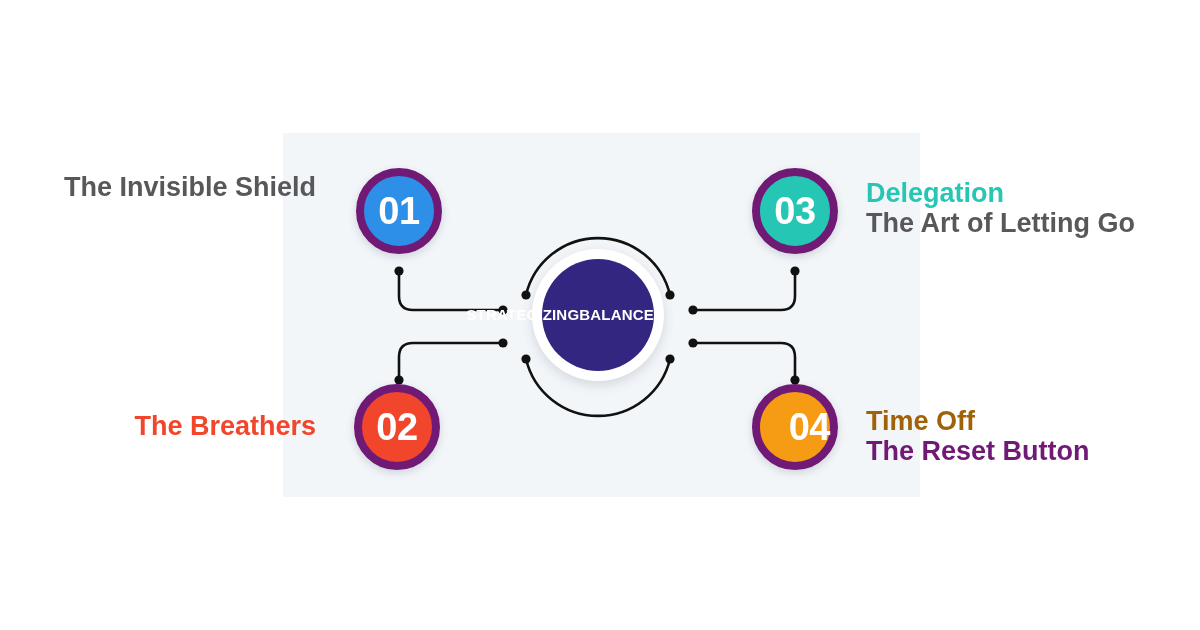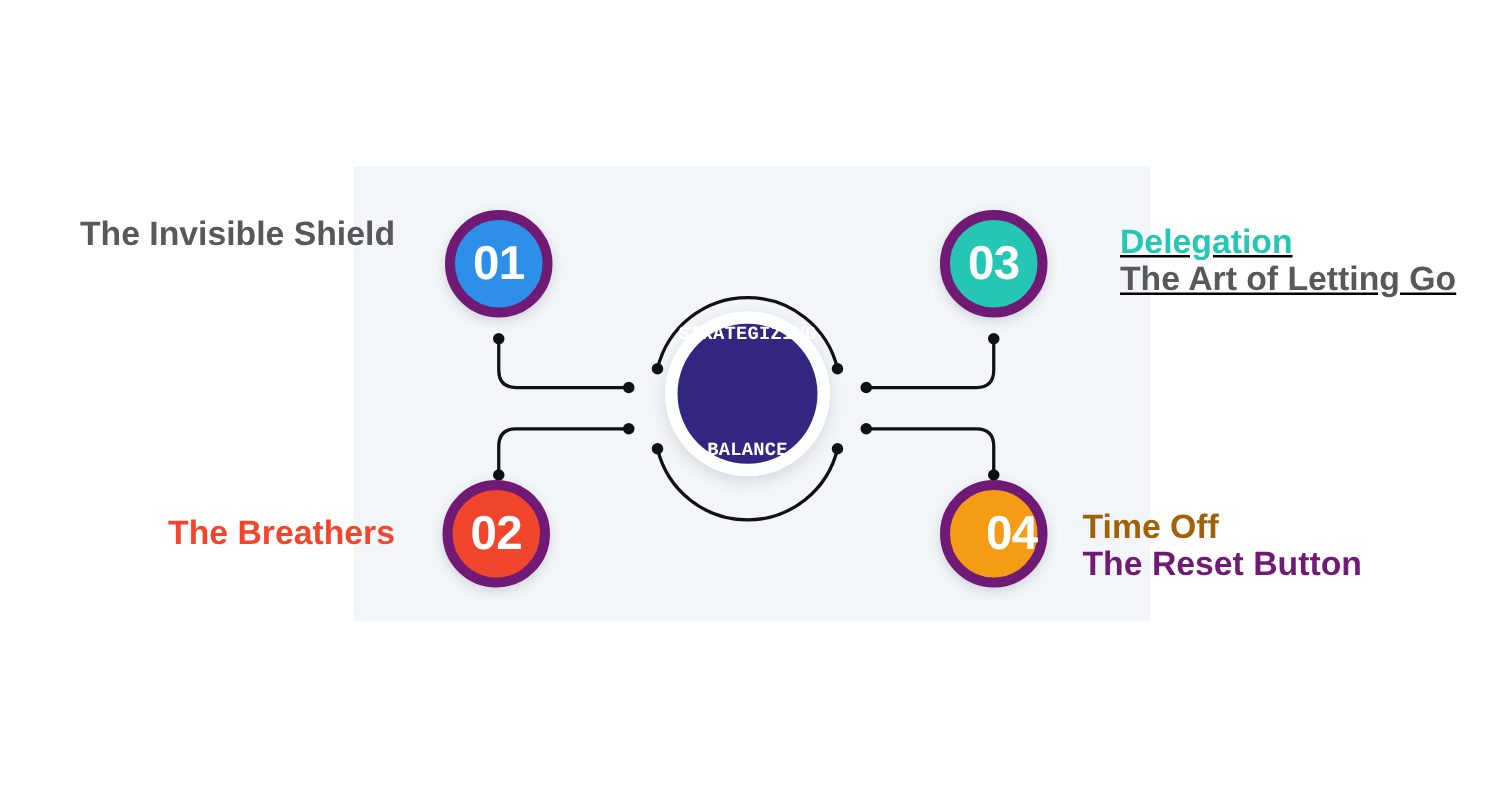--- a/index.html
+++ b/index.html
@@ -90,25 +90,24 @@
   }
   #hub {
     position: absolute;
     left: 21px;
     top: 21px;
     width: 112px;
     height: 112px;
     border-radius: 50%;
     background: #322680;
     display: flex;
-    flex-direction: column;
+    flex-direction: row;
     align-items: center;
-    justify-content: space-between;
+    justify-content: flex-end;
     text-align: center;
-    font-family: Liberation Mono, monospace;
   }
   .hub-line {
     color: #ffffff;
     font-size: 15px;
     font-weight: bold;
     line-height: 1.25;
     letter-spacing: 0.2px;
     user-select: none;
   }
 
@@ -128,21 +127,21 @@
     font-weight: bold;
     color: #58585a;
     line-height: 1.12;
     white-space: nowrap;
   }
   .align-right { text-align: right; }
   .align-left  { text-align: left; }
 
   #label-01 { right: 884px; top: 172px; }
   #label-02 { right: 884px; top: 411px; margin-left: 40px; }
-  #label-03 { left: 896px;  top: 178px; text-decoration: underline; }
+  #label-03 { left: 866px;  top: 178px; }
   #label-04 { left: 866px;  top: 394px; }
 </style>
 </head>
 <body>
 
 <div id="canvas" style="background: rgb(255, 255, 255);">
 
   <div id="panel" style="background: rgb(243, 246, 249);"></div>
 
   <svg id="wires" viewBox="0 0 1200 630" xmlns="http://www.w3.org/2000/svg">

